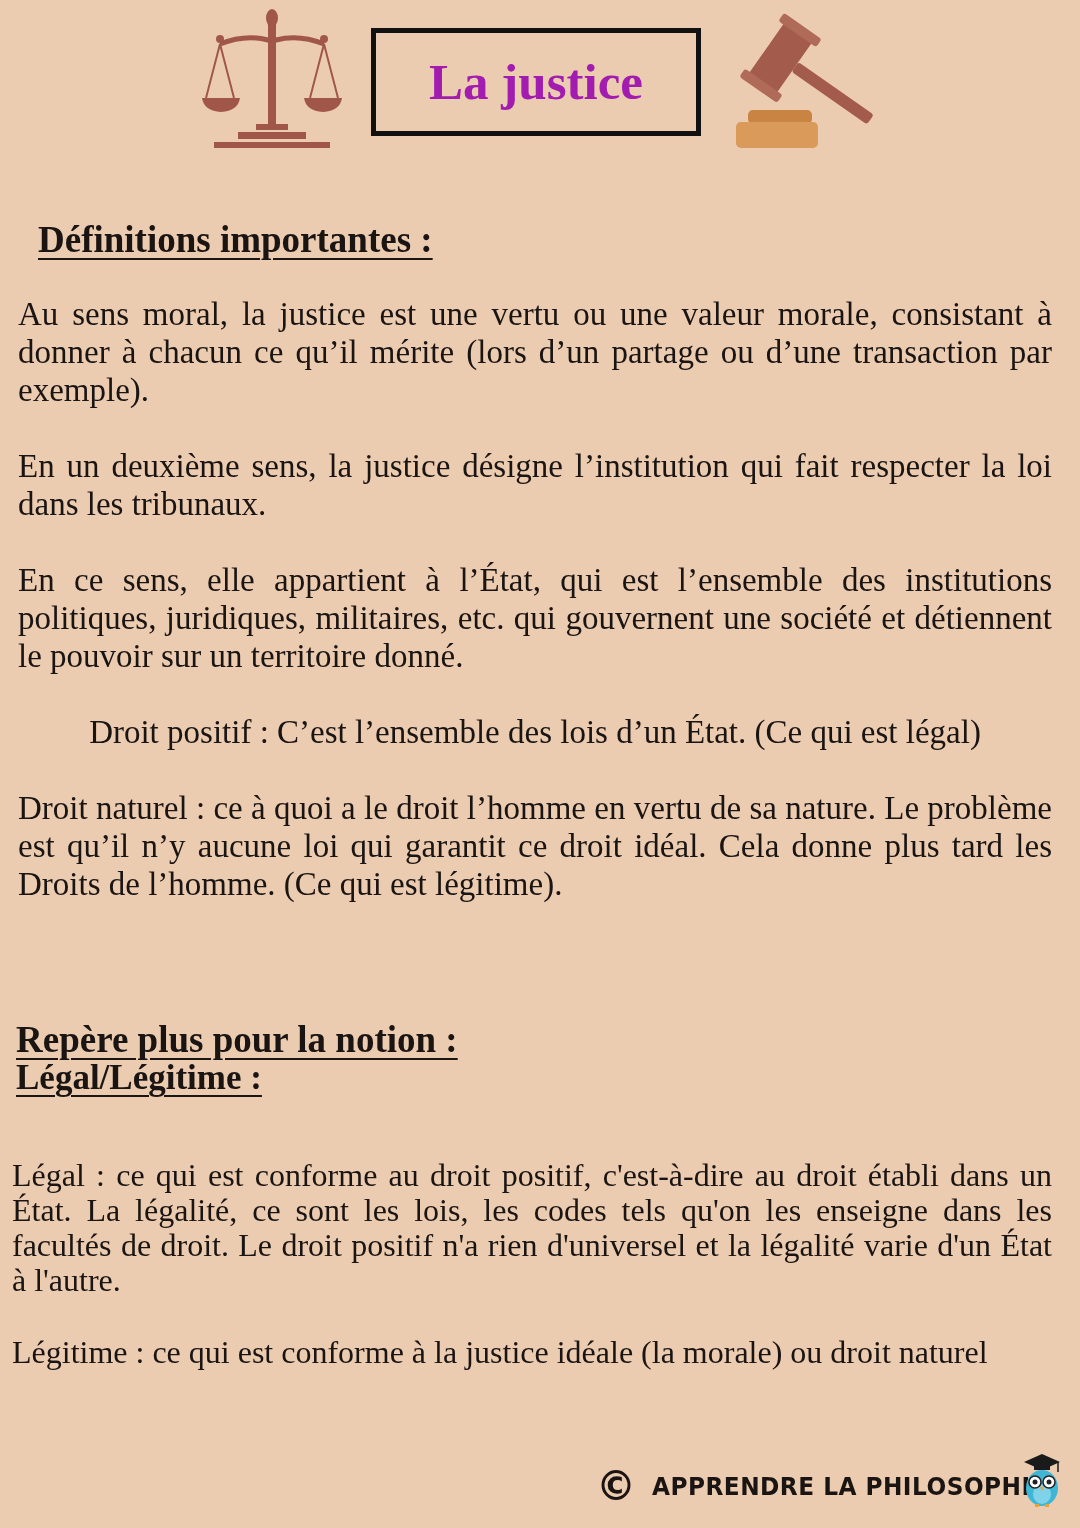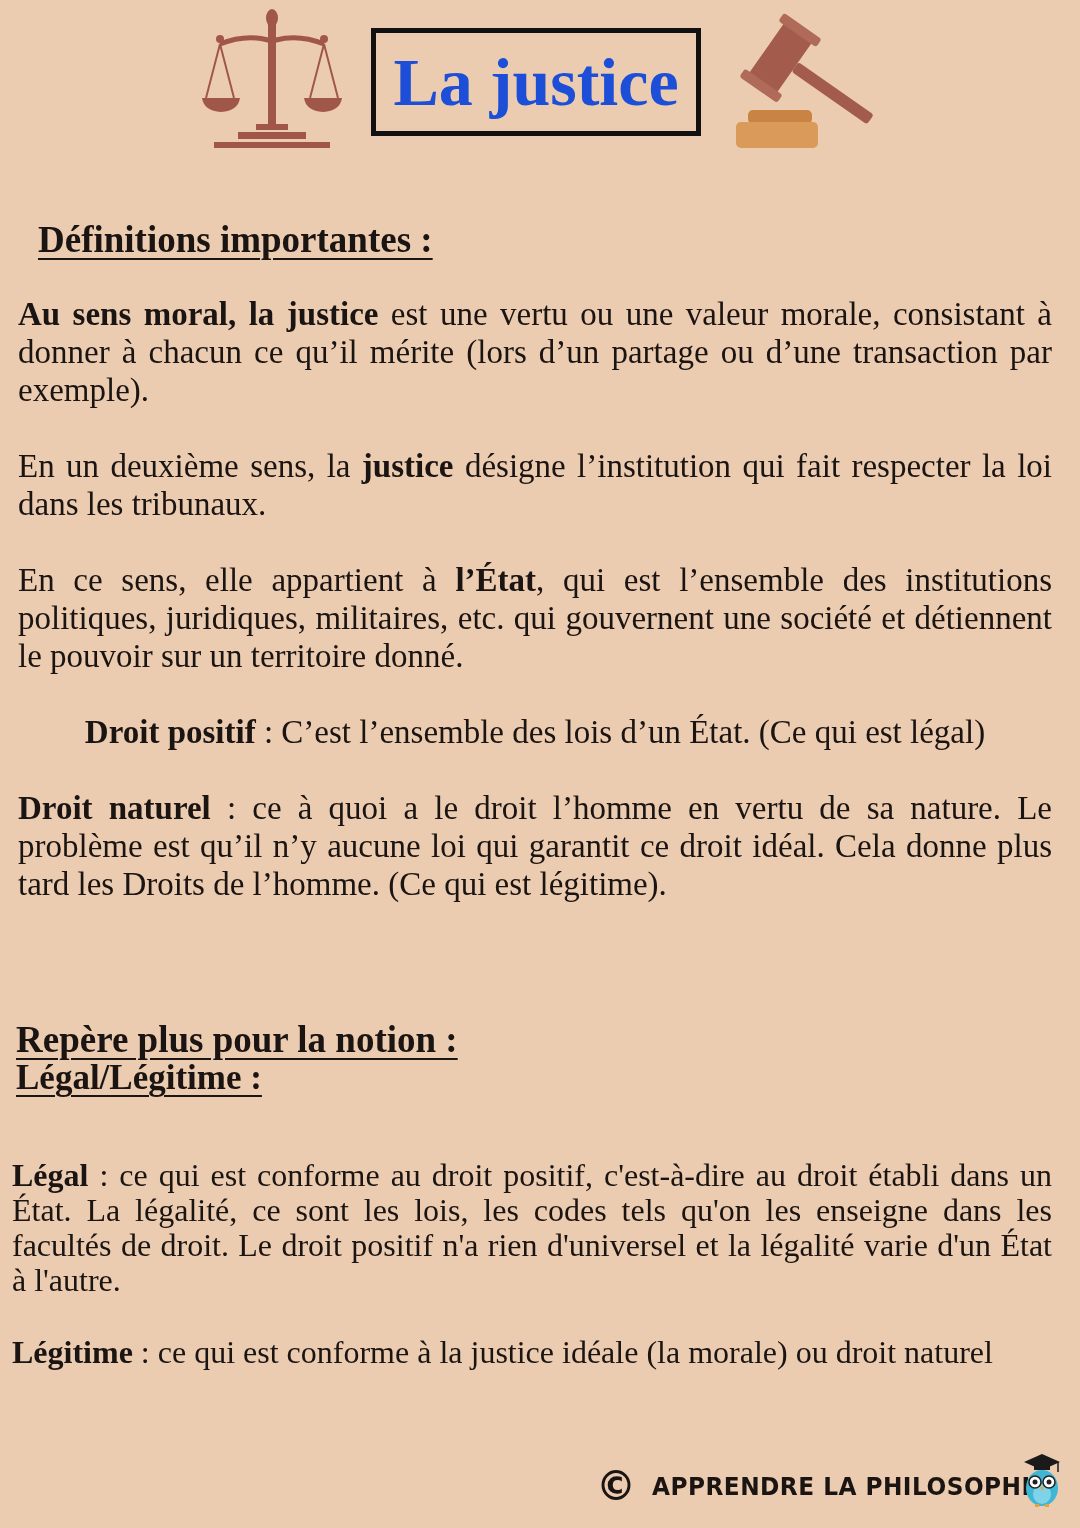--- a/index.html
+++ b/index.html
@@ -12,31 +12,31 @@
       overflow: hidden;
     }
     .header { position: absolute; left: 0; top: 0; width: 1080px; height: 160px; }
     .scales { position: absolute; left: 200px; top: 6px; width: 145px; height: 142px; }
     .gavel { position: absolute; left: 730px; top: 12px; width: 160px; height: 138px; }
     .title-box {
       position: absolute; left: 371px; top: 28px; width: 330px; height: 108px;
       border: 5px solid #111; box-sizing: border-box;
       display: flex; align-items: center; justify-content: center;
     }
-    .title-box h1 { margin: 0; font-size: 68px; font-weight: bold; letter-spacing: 0px; color: #1d4ed8; }
+    .title-box h1 { margin: 0; font-size: 51px; font-weight: bold; letter-spacing: 0px; color: #a21caf; }
     .section-title {
       position: absolute; left: 16px; margin: 0;
       font-size: 37px; font-weight: bold; text-decoration: underline;
       text-decoration-thickness: 2px; text-underline-offset: 6px;
     }
     .para {
       position: absolute; left: 18px; width: 1034px; margin: 0;
       font-size: 33px; line-height: 38px; text-align: justify;
     }
-    .para b { font-weight: bold; }
+    .para b { font-weight: normal; }
     .para2 { left: 12px; width: 1040px; font-size: 32px; line-height: 35px; }
     .footer { position: absolute; left: 596px; top: 1456px; height: 60px; display: flex; align-items: center; }
     .copy { font-family: "DejaVu Sans", sans-serif; font-size: 40px; font-weight: bold; margin-right: 16px; }
     .brand { font-family: "DejaVu Sans", sans-serif; font-size: 25px; font-weight: bold; letter-spacing: 0.5px; transform: scaleX(0.93); transform-origin: left; }
     .owl { position: absolute; left: 1020px; top: 1452px; width: 44px; height: 56px; }
   </style>
 </head>
 <body>
 
 <div class="header">

